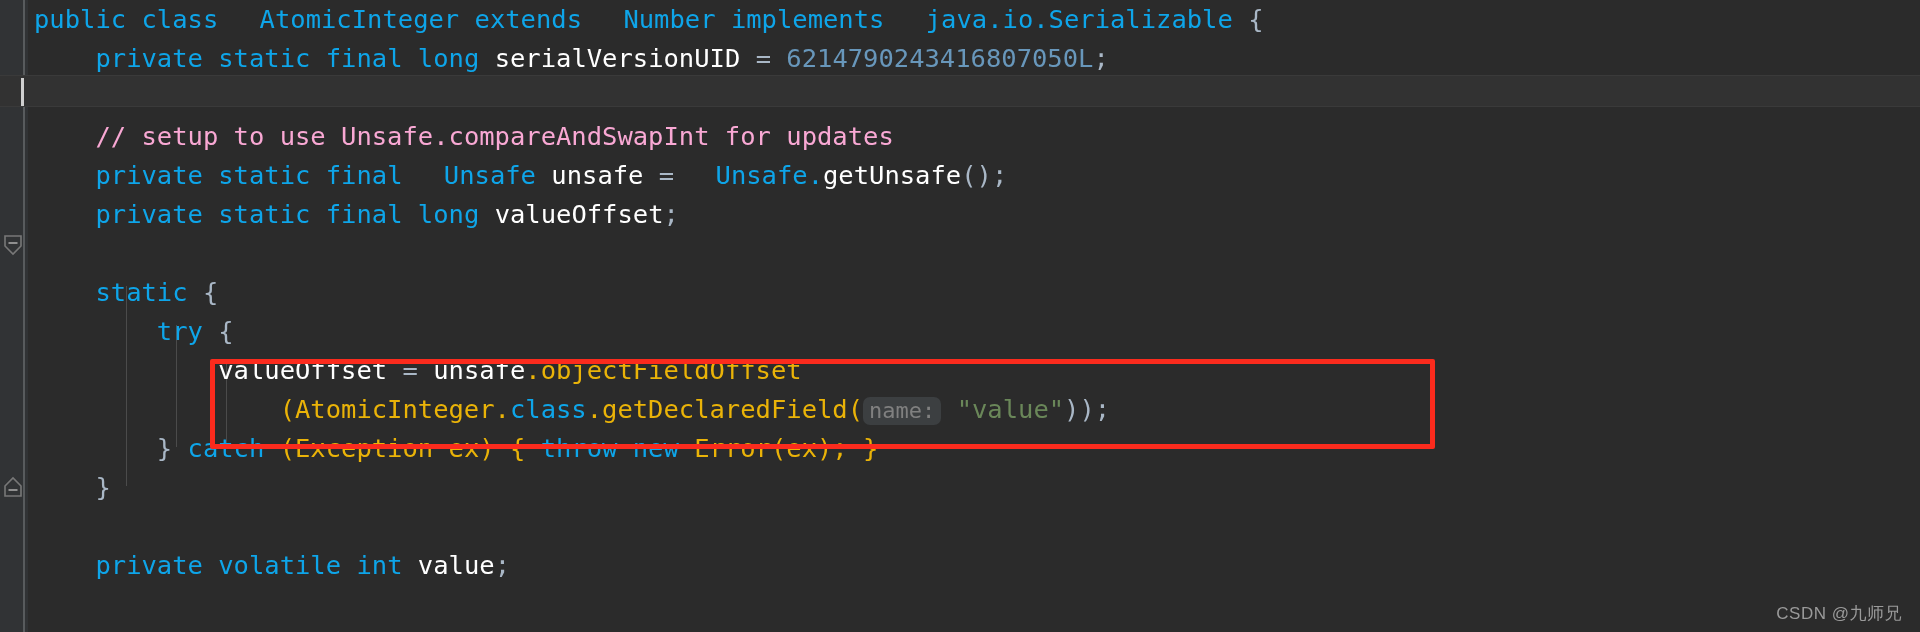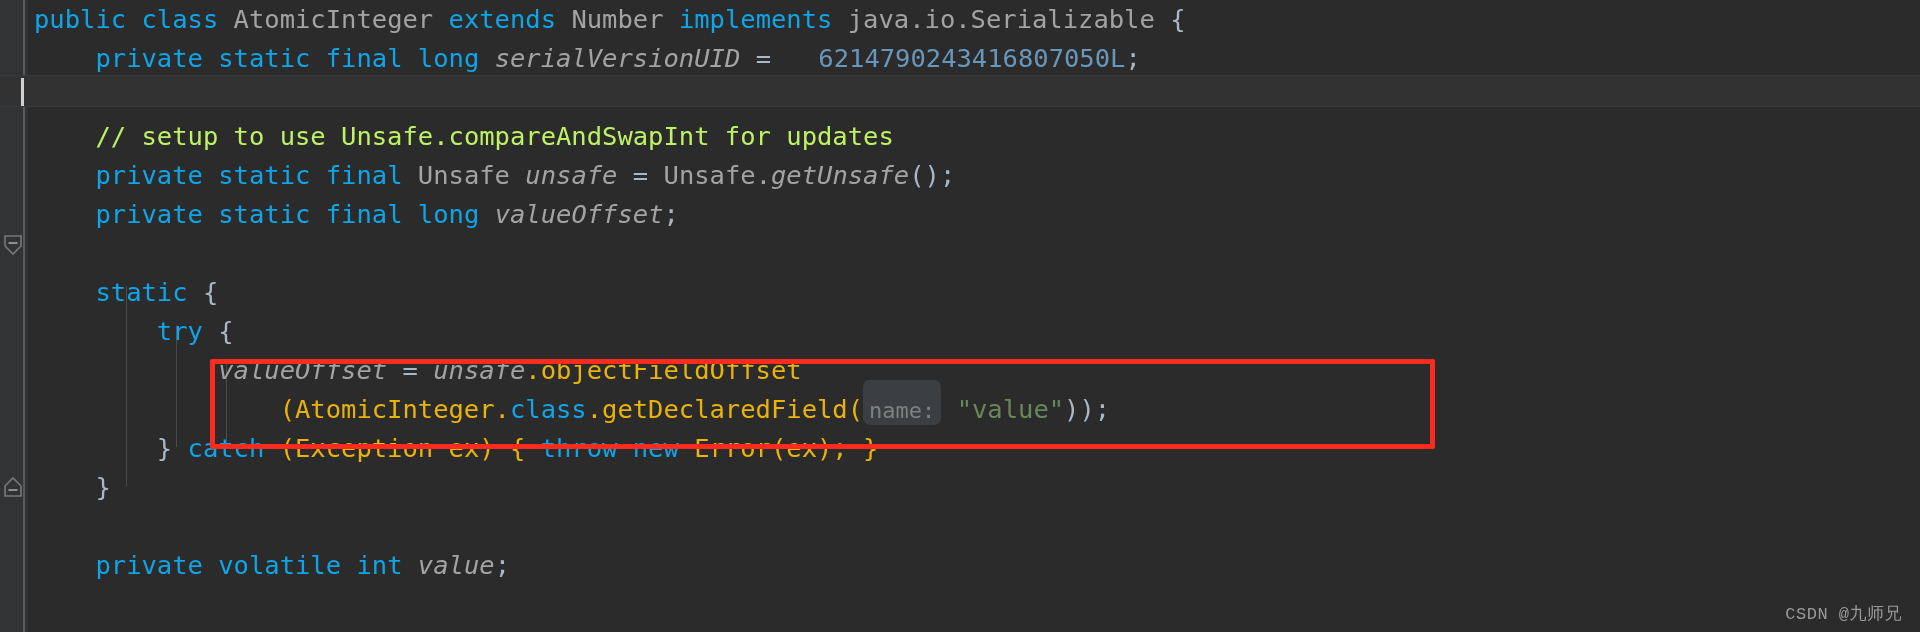--- a/index.html
+++ b/index.html
@@ -52,48 +52,48 @@
   #caret{
     position:absolute;left:21px;top:78px;width:3px;height:28px;
     background:#d0d0d0;
   }
   
   .indent-guide{
     position:absolute;width:1px;background:#4b4b4b;
   }
   
   .kw{color:#0ea5e9;}
-  .cls{color:#a3a3a3;}
-  .fld{color:#a3a3a3;font-style:italic;}
-  .num{color:#6897bb;margin-left:32px;}
+  .cls{color:#0ea5e9;margin-left:26px;}
+  .fld{color:#ffffff;}
+  .num{color:#6897bb;}
   .str{color:#6a8759;}
-  .cmt{color:#bef264;}
+  .cmt{color:#f9a8d4;}
   .plain{color:#eab308;}
   .punct{color:#a9b7c6;}
   .hint{
     color:#808080;
     background:#3c3f41;
     border-radius:7px;
-    padding:18px 6px 2px 6px;
+    padding:1px 6px 2px 6px;
     font-size:22px;
   }
   
   #redbox{
     position:absolute;
     left:210px;top:359px;width:1225px;height:90px;
     border:5px solid #fb2b1d;
     border-radius:2px;
     box-sizing:border-box;
     pointer-events:none;
   }
   
   #watermark{
     position:absolute;right:18px;bottom:7px;
     color:#9a9a9a;
-    font-family:Liberation Mono, monospace;
+    font-family:Liberation Sans, sans-serif;
     font-size:17px;
     letter-spacing:0.5px;
   }
 </style>
 </head>
 <body>
 
 <div id="editor">
 
   <div id="gutter">

